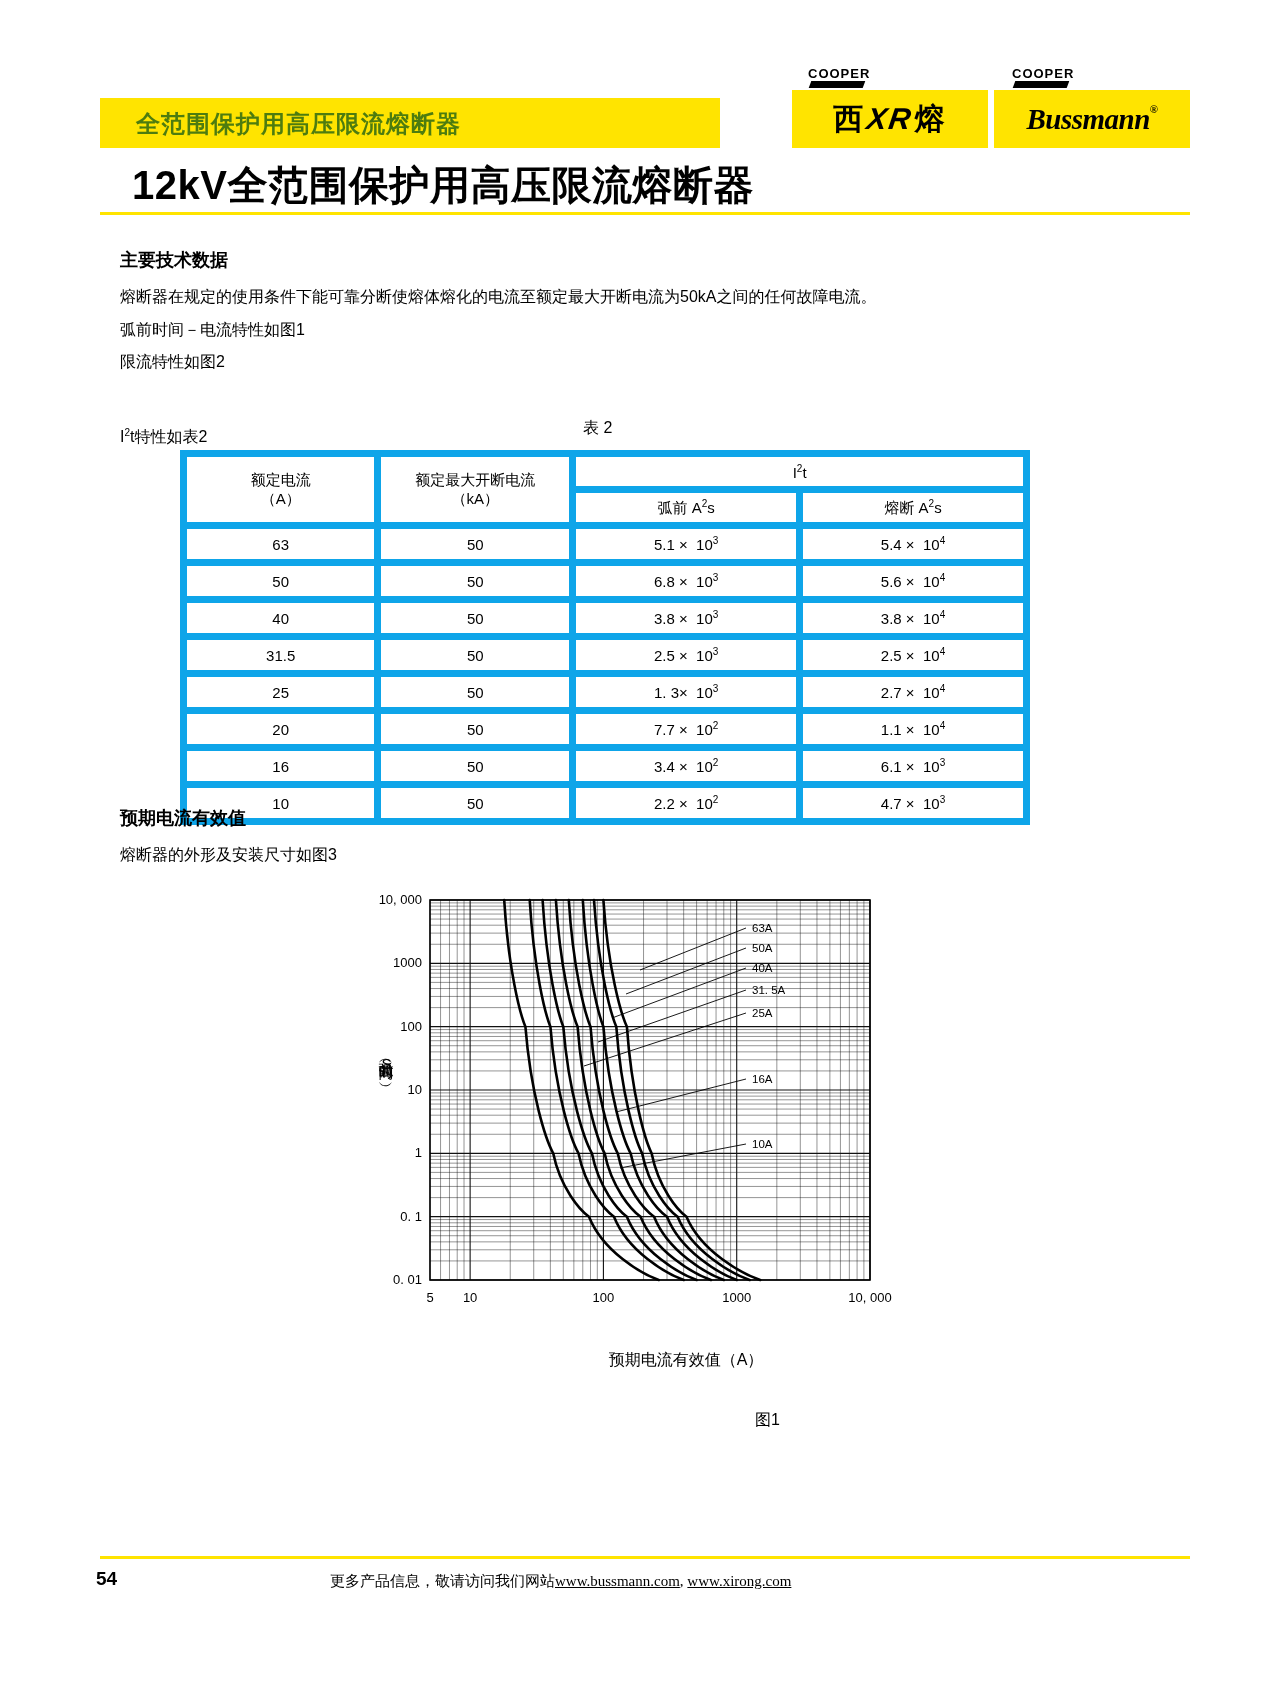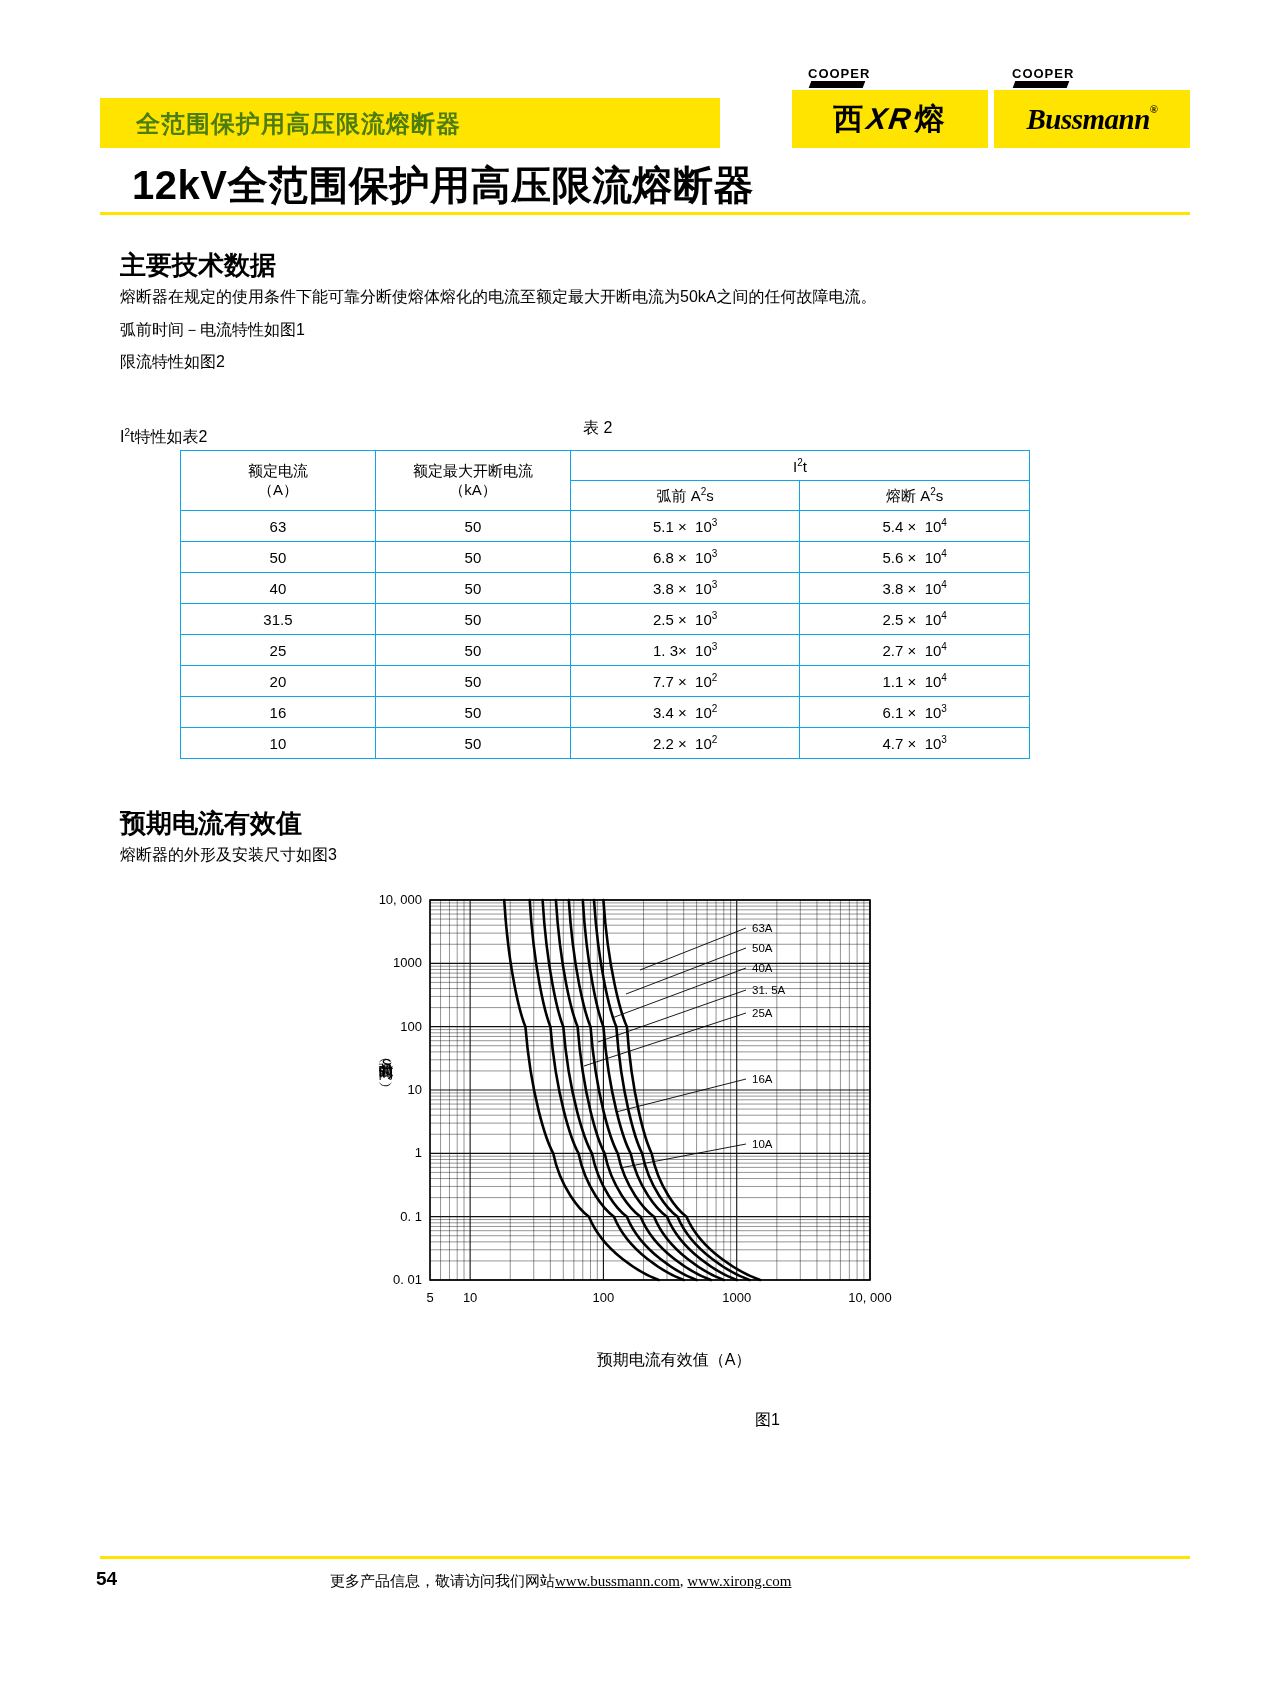--- a/index.html
+++ b/index.html
@@ -150,21 +150,21 @@
     left: 100px;
     top: 212px;
     width: 1090px;
     height: 3px;
     background: #FFE400;
   }
 
   
   .sec-title {
     position: absolute;
-    font-size: 26px;
+    font-size: 18px;
     font-weight: bold;
   }
   .body-line {
     position: absolute;
     font-size: 16px;
     line-height: 20px;
   }
   sup.small { font-size: 10px; vertical-align: super; }
 
   
@@ -176,21 +176,21 @@
   }
   table.data {
     position: absolute;
     left: 180px;
     top: 450px;
     width: 850px;
     border-collapse: collapse;
     font-size: 15px;
   }
   table.data th, table.data td {
-    border: 1px solid #0ea5e9;
+    border: 7px solid #0ea5e9;
     text-align: center;
     padding: 0;
   }
   table.data th {
     font-weight: normal;
     height: 29px;
   }
   table.data td {
     height: 30px;
   }
@@ -212,21 +212,21 @@
     position: absolute;
     left: 6px;
     top: 160px;
     font-size: 15px;
     writing-mode: vertical-rl;
     text-orientation: upright;
     letter-spacing: 1px;
   }
   .chart-xlabel {
     position: absolute;
-    left: 174px;
+    left: 186px;
     top: 460px;
     font-size: 16px;
     width: 260px;
     text-align: center;
   }
   .chart-fignum {
     position: absolute;
     left: 230px;
     top: 500px;
     font-size: 16px;

